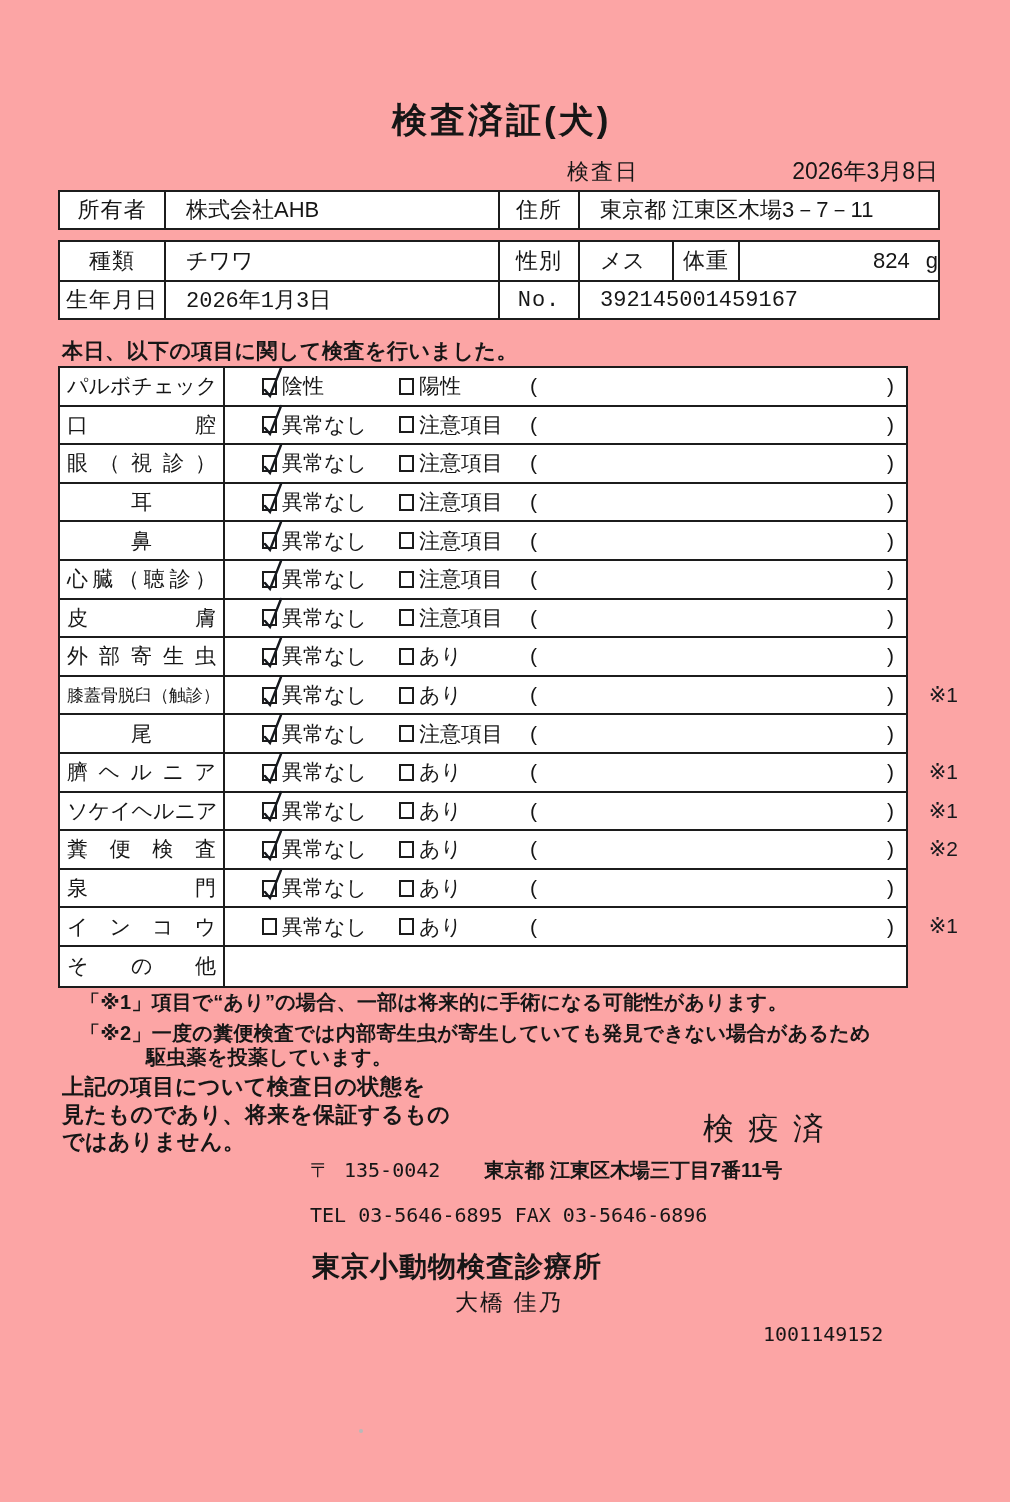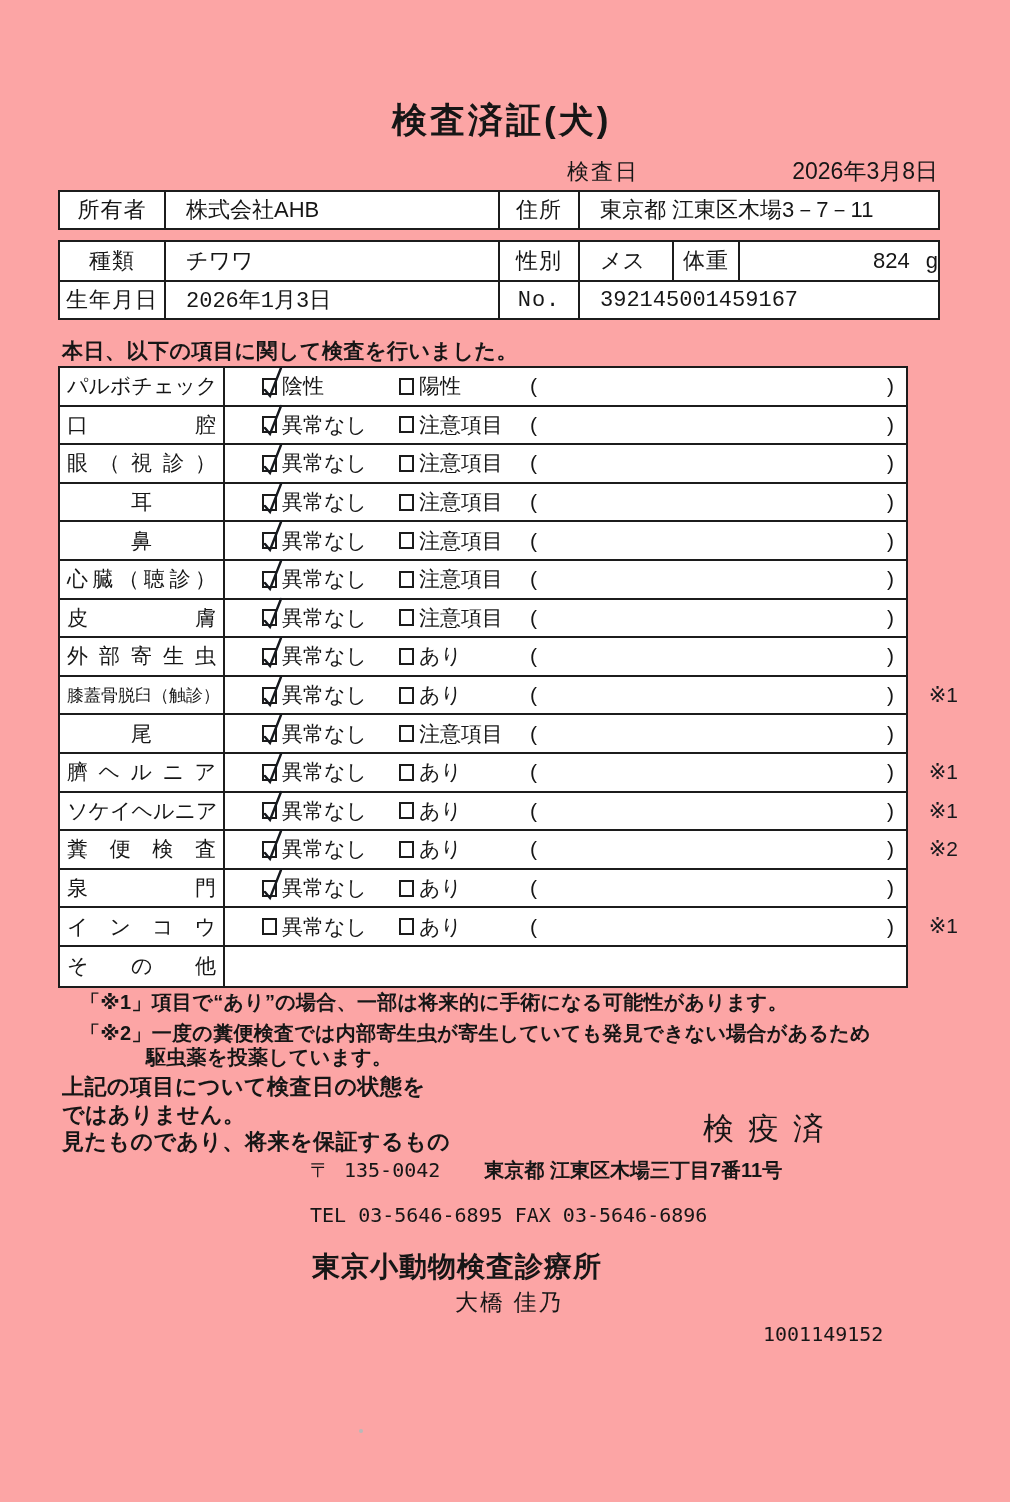--- a/index.html
+++ b/index.html
@@ -540,22 +540,22 @@
     <div class="exam-content"></div>
   </div>
 </div>
 
   <div class="abs footnote fn1">「※1」項目で“あり”の場合、一部は将来的に手術になる可能性があります。</div>
   <div class="abs footnote fn2">「※2」一度の糞便検査では内部寄生虫が寄生していても発見できない場合があるため</div>
   <div class="abs footnote fn3">駆虫薬を投薬しています。</div>
 
   <div class="abs disclaimer">
     <div>上記の項目について検査日の状態を</div>
+    <div>見たものであり、将来を保証するもの</div>
     <div>ではありません。</div>
-    <div>見たものであり、将来を保証するもの</div>
   </div>
 
   <div class="abs stamp">検疫済</div>
 
   <div class="abs postal-line">
     <span class="mono">〒</span>
     <span class="mono">135-0042</span>
     <span class="postal-addr">東京都 江東区木場三丁目7番11号</span>
   </div>
 

